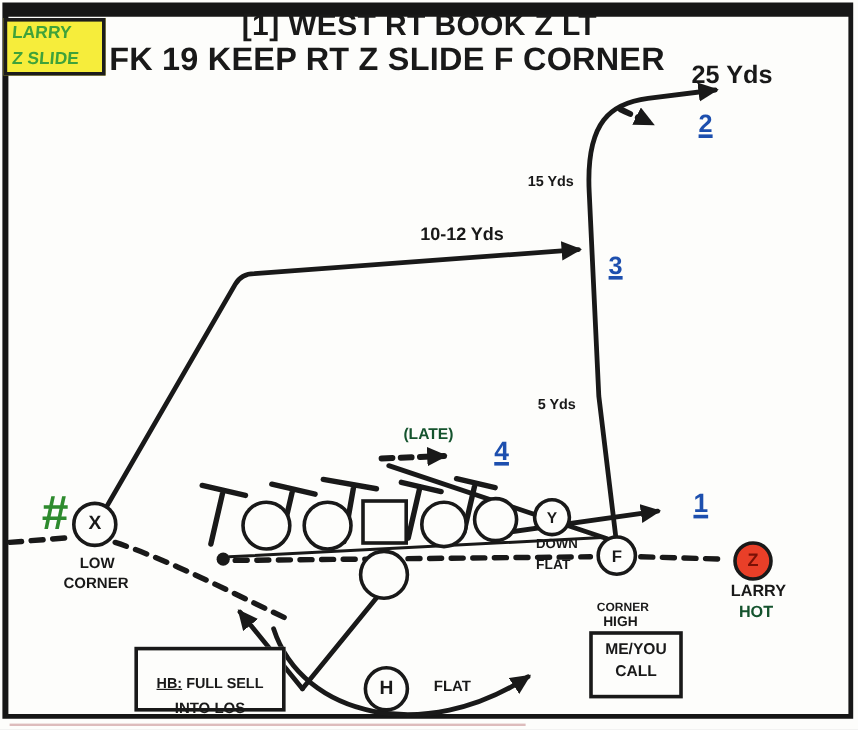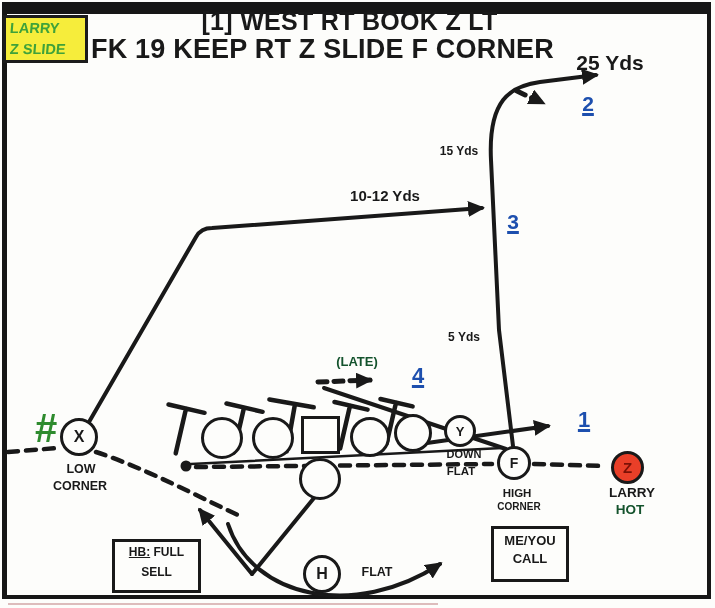--- a/index.html
+++ b/index.html
@@ -34,21 +34,21 @@
     position:absolute;box-sizing:border-box;border:3px solid #191919;background:#fdfdfb;
   }
   .lbl{position:absolute;font-weight:bold;white-space:nowrap;transform:translateX(-50%);line-height:1;}
   .num{color:#1d4fae;text-decoration:underline;text-decoration-thickness:3px;text-underline-offset:2px;}
   .red{color:#14532d;}
   .green{color:#2e8b2e;}
   .note-box{
     position:absolute;box-sizing:border-box;border:3px solid #191919;background:#fdfdfb;
     text-align:center;font-weight:bold;z-index:4;
   }
-  .hb-box{left:112px;top:539px;width:89px;height:54px;padding-top:1px;font-size:12px;line-height:1.65;}
+  .hb-box{left:112px;top:539px;width:126px;height:54px;padding-top:18px;font-size:12px;line-height:1.65;}
   .call-box{left:491px;top:526px;width:78px;height:56px;padding-top:3px;font-size:13px;line-height:1.35;}
   .u{text-decoration:underline;}
   .pinkline{position:absolute;left:8px;top:603px;width:430px;height:2px;background:#ddbcbc;}
 </style>
 </head>
 <body>
 
 <div class="stage">
 
   <div class="frame"></div>
@@ -114,21 +114,21 @@
   </div>
   <div class="p" style="left:303px;top:555px;width:38px;height:38px;font-size:16px;">
     <span>H</span>
   </div>
 
   <div class="lbl green" style="left:46px;top:408px;font-size:40px;">#</div>
   <div class="lbl" style="left:81px;top:463px;font-size:12.5px;">LOW</div>
   <div class="lbl" style="left:80px;top:480px;font-size:12.5px;">CORNER</div>
   <div class="lbl" style="left:464px;top:449px;font-size:11px;">DOWN</div>
   <div class="lbl" style="left:461px;top:466px;font-size:11.5px;">FLAT</div>
-  <div class="lbl" style="left:517px;top:488px;font-size:11.5px;">HIGH</div>
+  <div class="lbl" style="left:517px;top:514px;font-size:11.5px;">HIGH</div>
   <div class="lbl" style="left:519px;top:502px;font-size:10px;">CORNER</div>
   <div class="lbl" style="left:632px;top:486px;font-size:13.5px;">LARRY</div>
   <div class="lbl red" style="left:630px;top:503px;font-size:13.5px;">HOT</div>
   <div class="lbl" style="left:377px;top:566px;font-size:12.5px;">FLAT</div>
 
   <div class="lbl" style="left:610px;top:52px;font-size:21px;">25 Yds</div>
   <div class="lbl" style="left:459px;top:145px;font-size:12px;text-align:center;">15 Yds</div>
   <div class="lbl" style="left:385px;top:188px;font-size:15px;">10-12 Yds</div>
   <div class="lbl" style="left:464px;top:331px;font-size:12px;text-align:right;">5 Yds</div>
 
@@ -137,20 +137,21 @@
   <div class="lbl num" style="left:513px;top:211px;font-size:21px;">3</div>
   <div class="lbl num" style="left:418px;top:365px;font-size:22px;">4</div>
 
   <div class="lbl red" style="left:357px;top:355px;font-size:13px;">(LATE)</div>
 
   <div class="note-box hb-box">
     <div>
       <span class="u">HB:</span>
       <span>FULL SELL</span>
     </div>
+    <div style="font-size:12.5px;">INTO LOS</div>
   </div>
 
   <div class="note-box call-box">
     <div>ME/YOU</div>
     <div>CALL</div>
   </div>
 
   <div class="pinkline"></div>
 </div>
 

